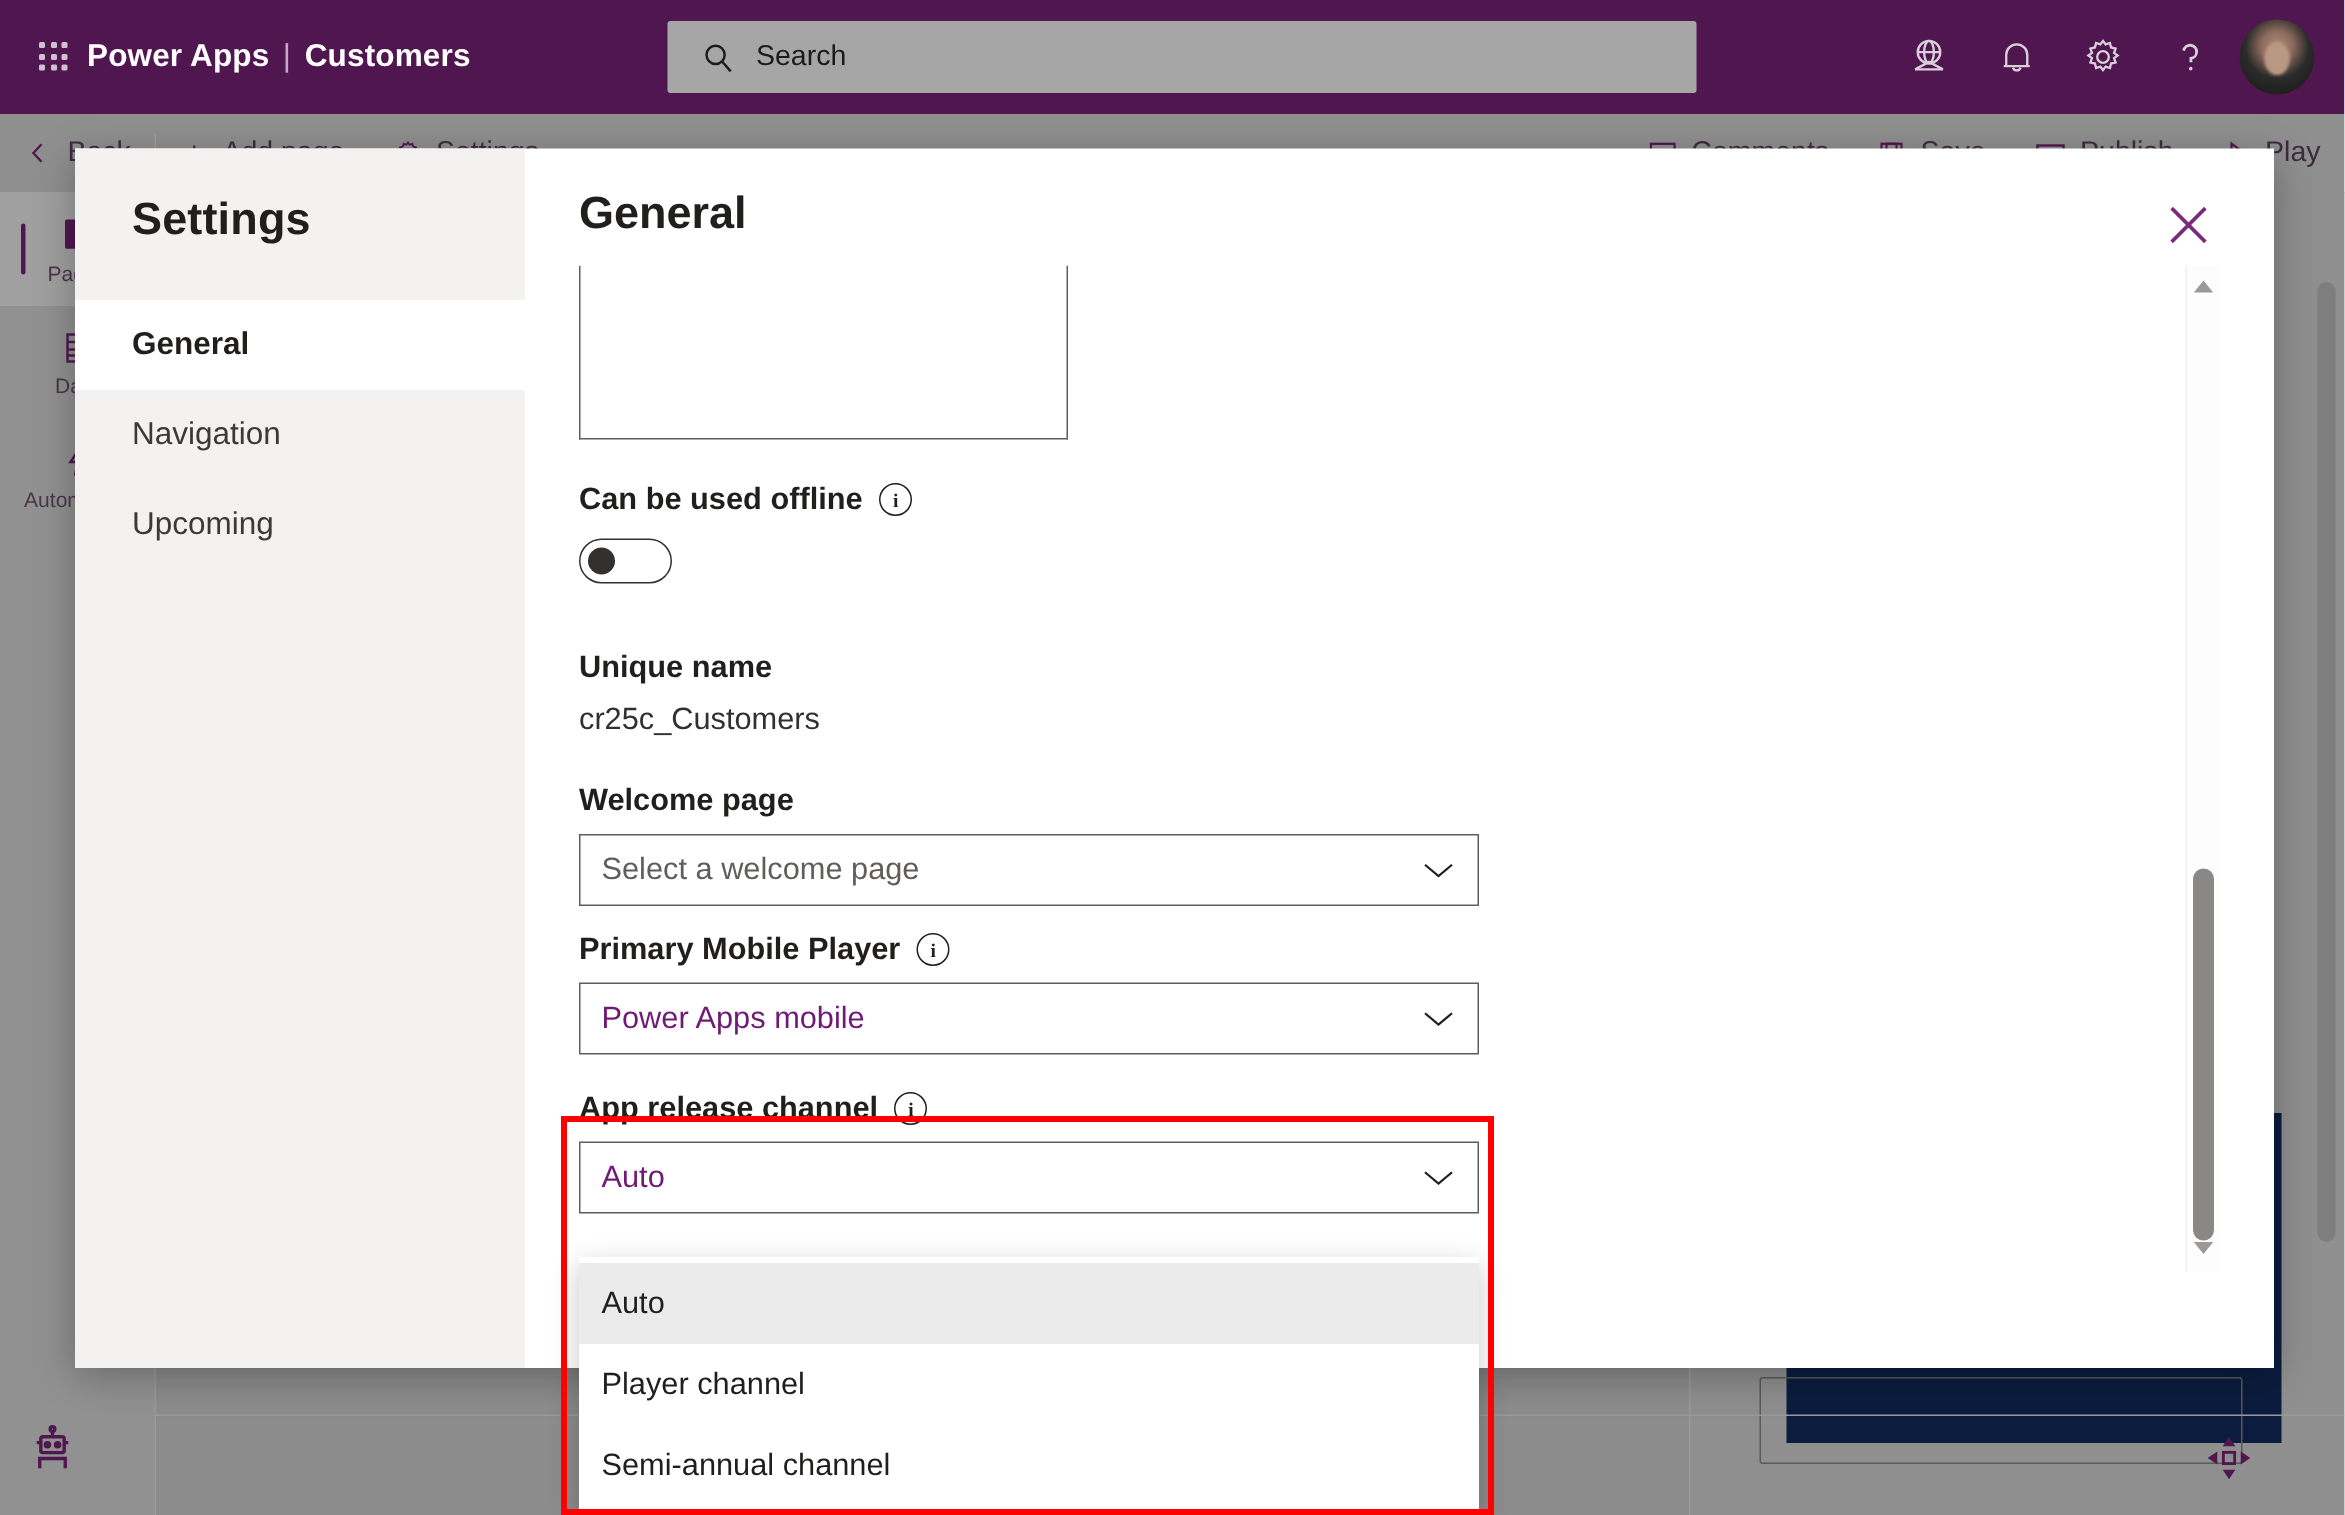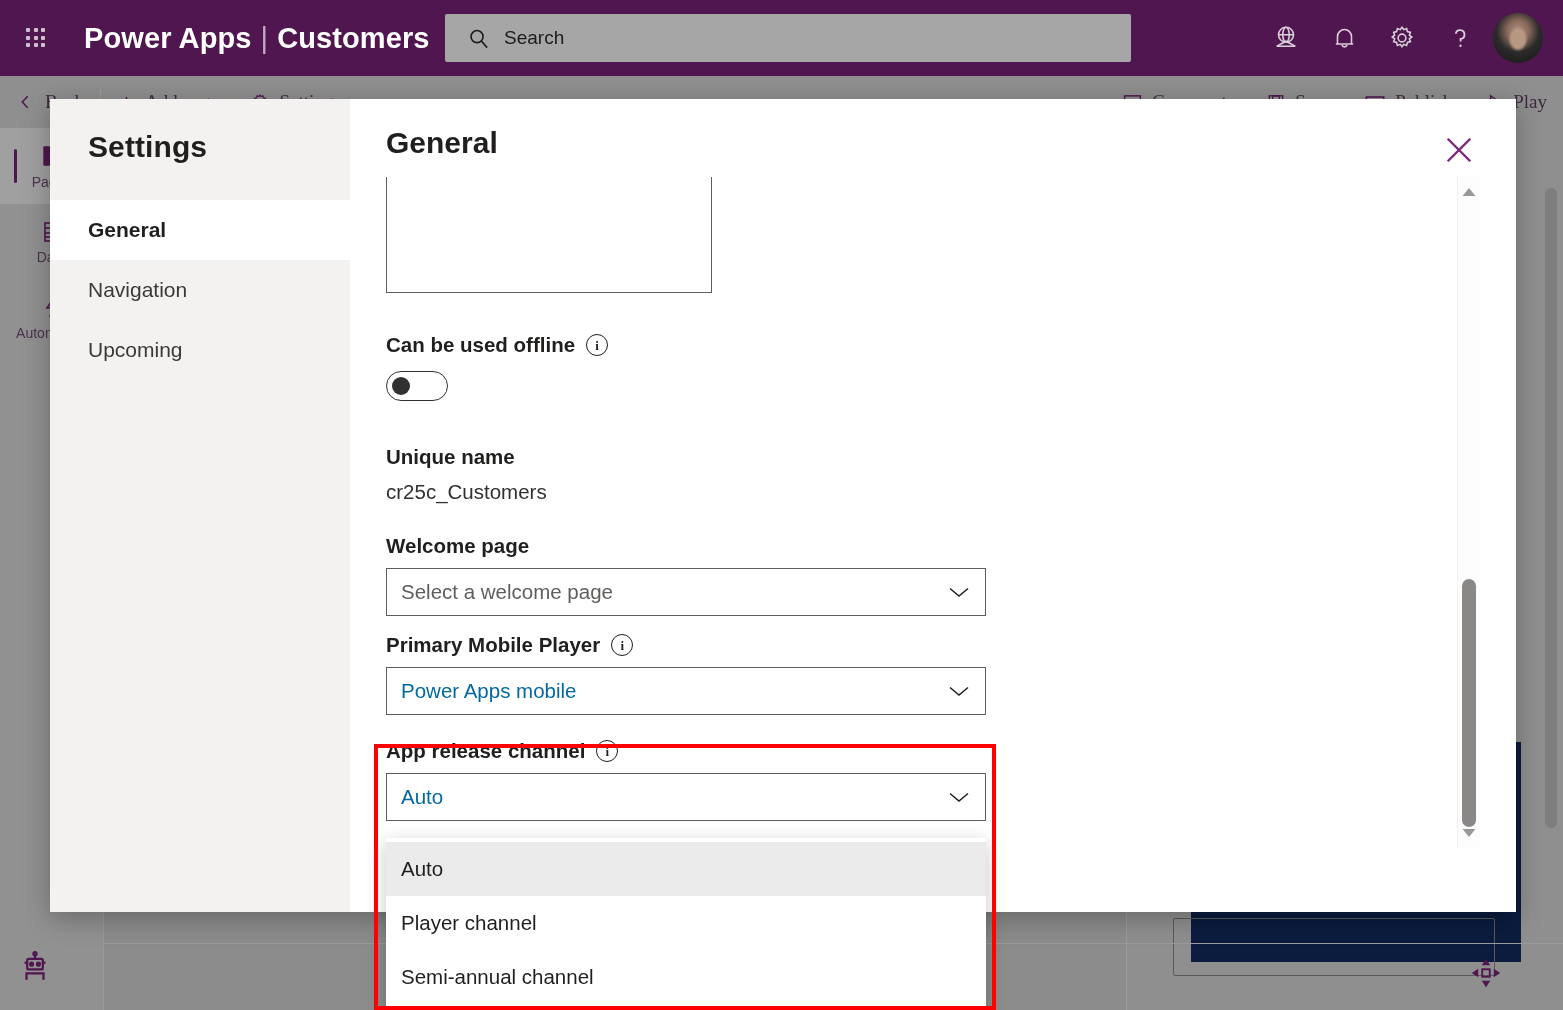--- a/index.html
+++ b/index.html
@@ -15,21 +15,21 @@
     position:absolute;left:0;top:0;width:1563px;height:76px;
     background:#50164f;display:flex;align-items:center;
   }
   .waffle{
     width:44px;height:44px;margin-left:14px;display:flex;align-items:center;justify-content:center;
     cursor:pointer;
   }
   .waffle-grid{width:20px;height:20px;display:grid;grid-template-columns:repeat(3,1fr);grid-template-rows:repeat(3,1fr);gap:3px;}
   .waffle-grid i{background:#cfc2cf;border-radius:1px;display:block;width:4px;height:4px;}
   .brand{
-    margin-left:26px;color:#ffffff;font-size:29px;font-weight:600;letter-spacing:.1px;
+    color:#ffffff;font-size:21px;font-weight:600;letter-spacing:.1px;
     white-space:nowrap;cursor:pointer;
   }
   .brand .sep{color:#c2a9c2;font-weight:300;margin:0 9px;}
   .brand .app{font-weight:600;}
   .searchbox{
     position:absolute;left:445px;top:14px;width:686px;height:48px;
     background:#a6a6a6;display:flex;align-items:center;border-radius:2px;cursor:text;
   }
   .searchbox .mag{margin-left:22px;margin-right:14px;display:flex;}
   .searchbox .ph{color:#1b1b1b;font-size:19px;}
@@ -48,21 +48,21 @@
   
   .backdrop{
     position:absolute;left:0;top:76px;width:1563px;height:934px;
     background:#8c8c8c;overflow:hidden;
   }
   .bg-toolbar{
     position:absolute;left:0;top:0;width:1563px;height:52px;
     background:#8f8f8f;border-bottom:1px solid #9a9a9a;
     display:flex;align-items:center;color:#3a2a3a;font-size:19px;
   }
-  .tb-item{display:flex;align-items:center;gap:9px;padding:0 16px;height:52px;color:#3f2b3f;cursor:pointer;font-family:Liberation Serif, serif;}
+  .tb-item{display:flex;align-items:center;gap:9px;padding:0 16px;height:52px;color:#3f2b3f;cursor:pointer;}
   .tb-sep{width:1px;height:26px;background:#9e9e9e;}
   .bg-leftrail{
     position:absolute;left:0;top:52px;width:103px;bottom:0;background:#919191;
     border-right:1px solid #9b9b9b;
   }
   .rail-item{
     width:103px;height:76px;display:flex;flex-direction:column;align-items:center;justify-content:center;
     gap:5px;color:#4a364a;font-size:14px;cursor:pointer;
   }
   .rail-item.sel{background:#a0a0a0;}
@@ -133,21 +133,21 @@
   }
   .toggle .knob{width:18px;height:18px;border-radius:50%;background:#323130;margin-left:5px;}
   .acc-head{display:flex;align-items:center;gap:22px;margin-top:52px;cursor:pointer;}
   .acc-head .acc-txt{font-size:25.5px;font-weight:600;color:#201f1e;}
   .combo{
     height:48px;border:1px solid #605e5c;background:#fff;display:flex;align-items:center;
     justify-content:space-between;padding:0 15px 0 14px;margin-top:10px;box-sizing:border-box;
     cursor:pointer;font-size:20.5px;
   }
   .combo .ph{color:#605e5c;}
-  .combo .vl{color:#0369a1;}
+  .combo .vl{color:#701a75;}
   .infoicon{
     width:20px;height:20px;border:1.6px solid #201f1e;border-radius:50%;
     display:inline-flex;align-items:center;justify-content:center;
     font-size:13px;font-weight:700;font-family:"Liberation Serif",serif;color:#201f1e;line-height:1;
   }
 
   
   .dlg-scroll{
     position:absolute;right:36px;top:78px;width:22px;bottom:64px;background:#fdfdfd;
     border-left:1px solid #f0f0f0;cursor:pointer;
@@ -389,21 +389,21 @@
       <svg width="36" height="36" viewBox="0 0 24 24" fill="none" stroke="#7a2a78" stroke-width="1.6">
         <line x1="4.5" y1="4.5" x2="19.5" y2="19.5"></line>
           <line x1="19.5" y1="4.5" x2="4.5" y2="19.5"></line>
       </svg>
     </div>
 
     <div class="content">
 
       <div class="textarea-stub"></div>
 
-      <div style="margin-top:40px;text-align:right;">
+      <div style="margin-top:28px;text-align:right;">
         <div class="field-label">
           <span>Can be used offline</span>
           <span class="infoicon">i</span>
         </div>
         <div class="toggle">
           <span class="knob"></span>
         </div>
       </div>
 
 

